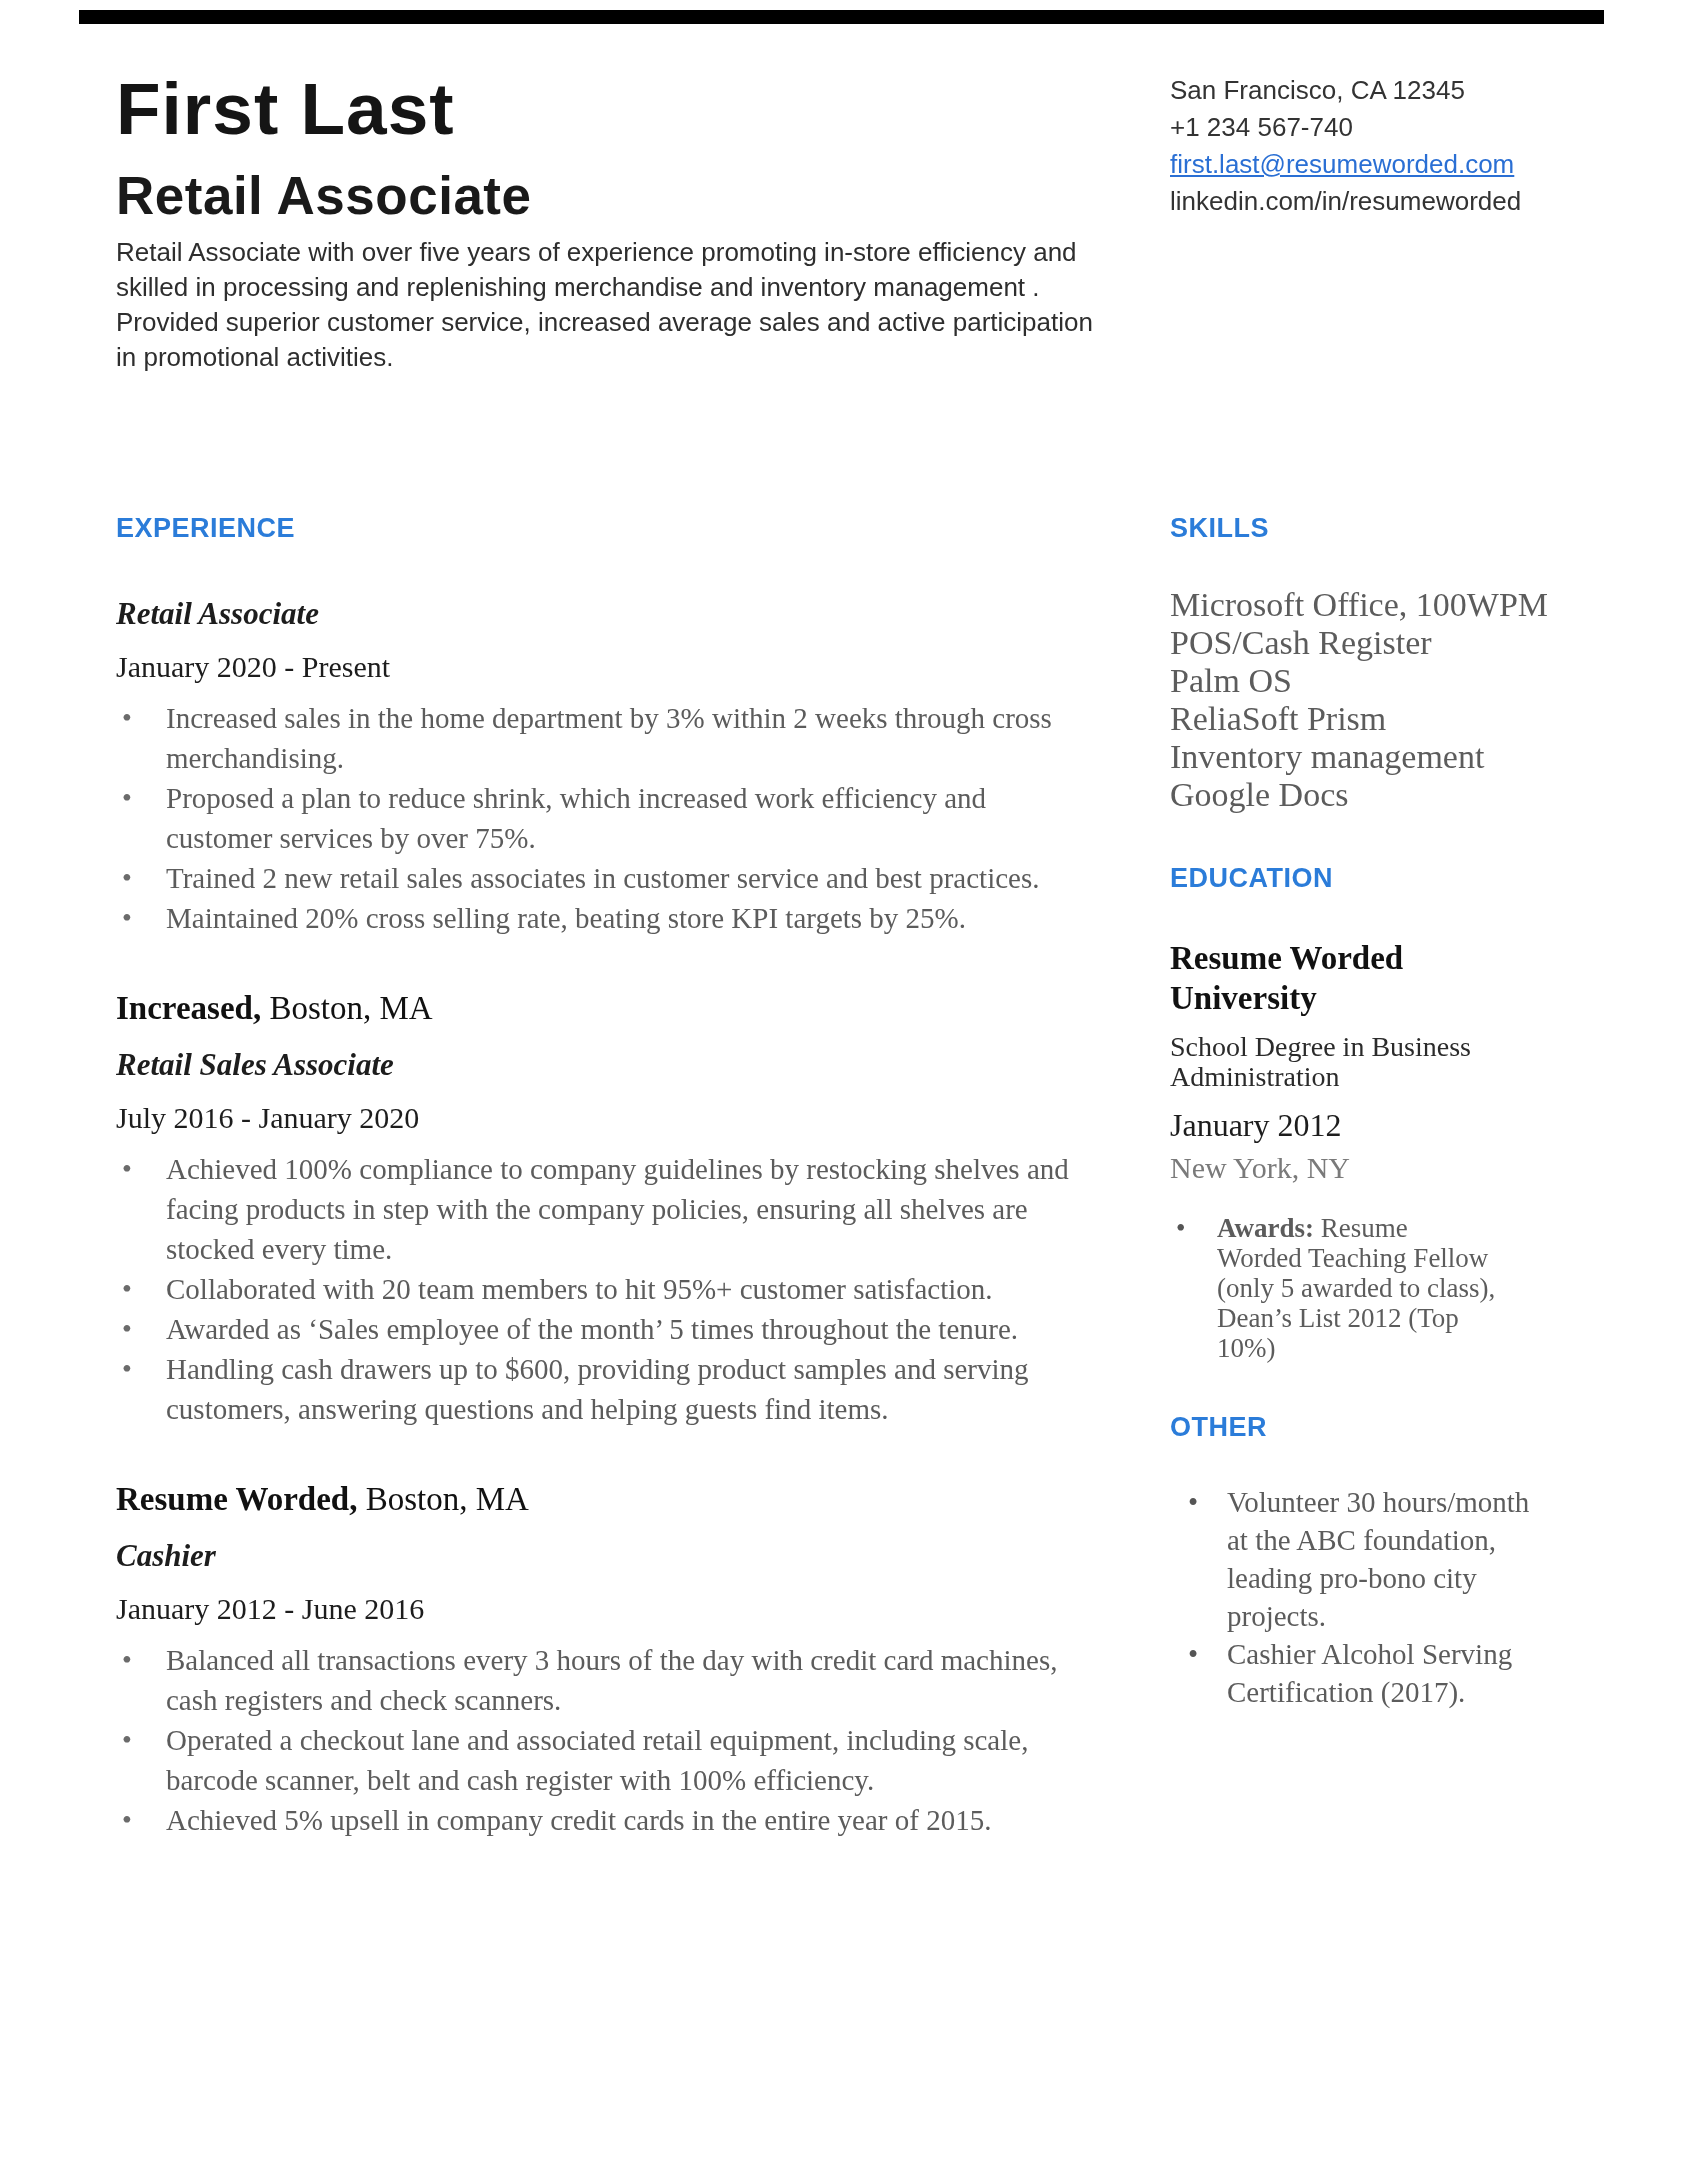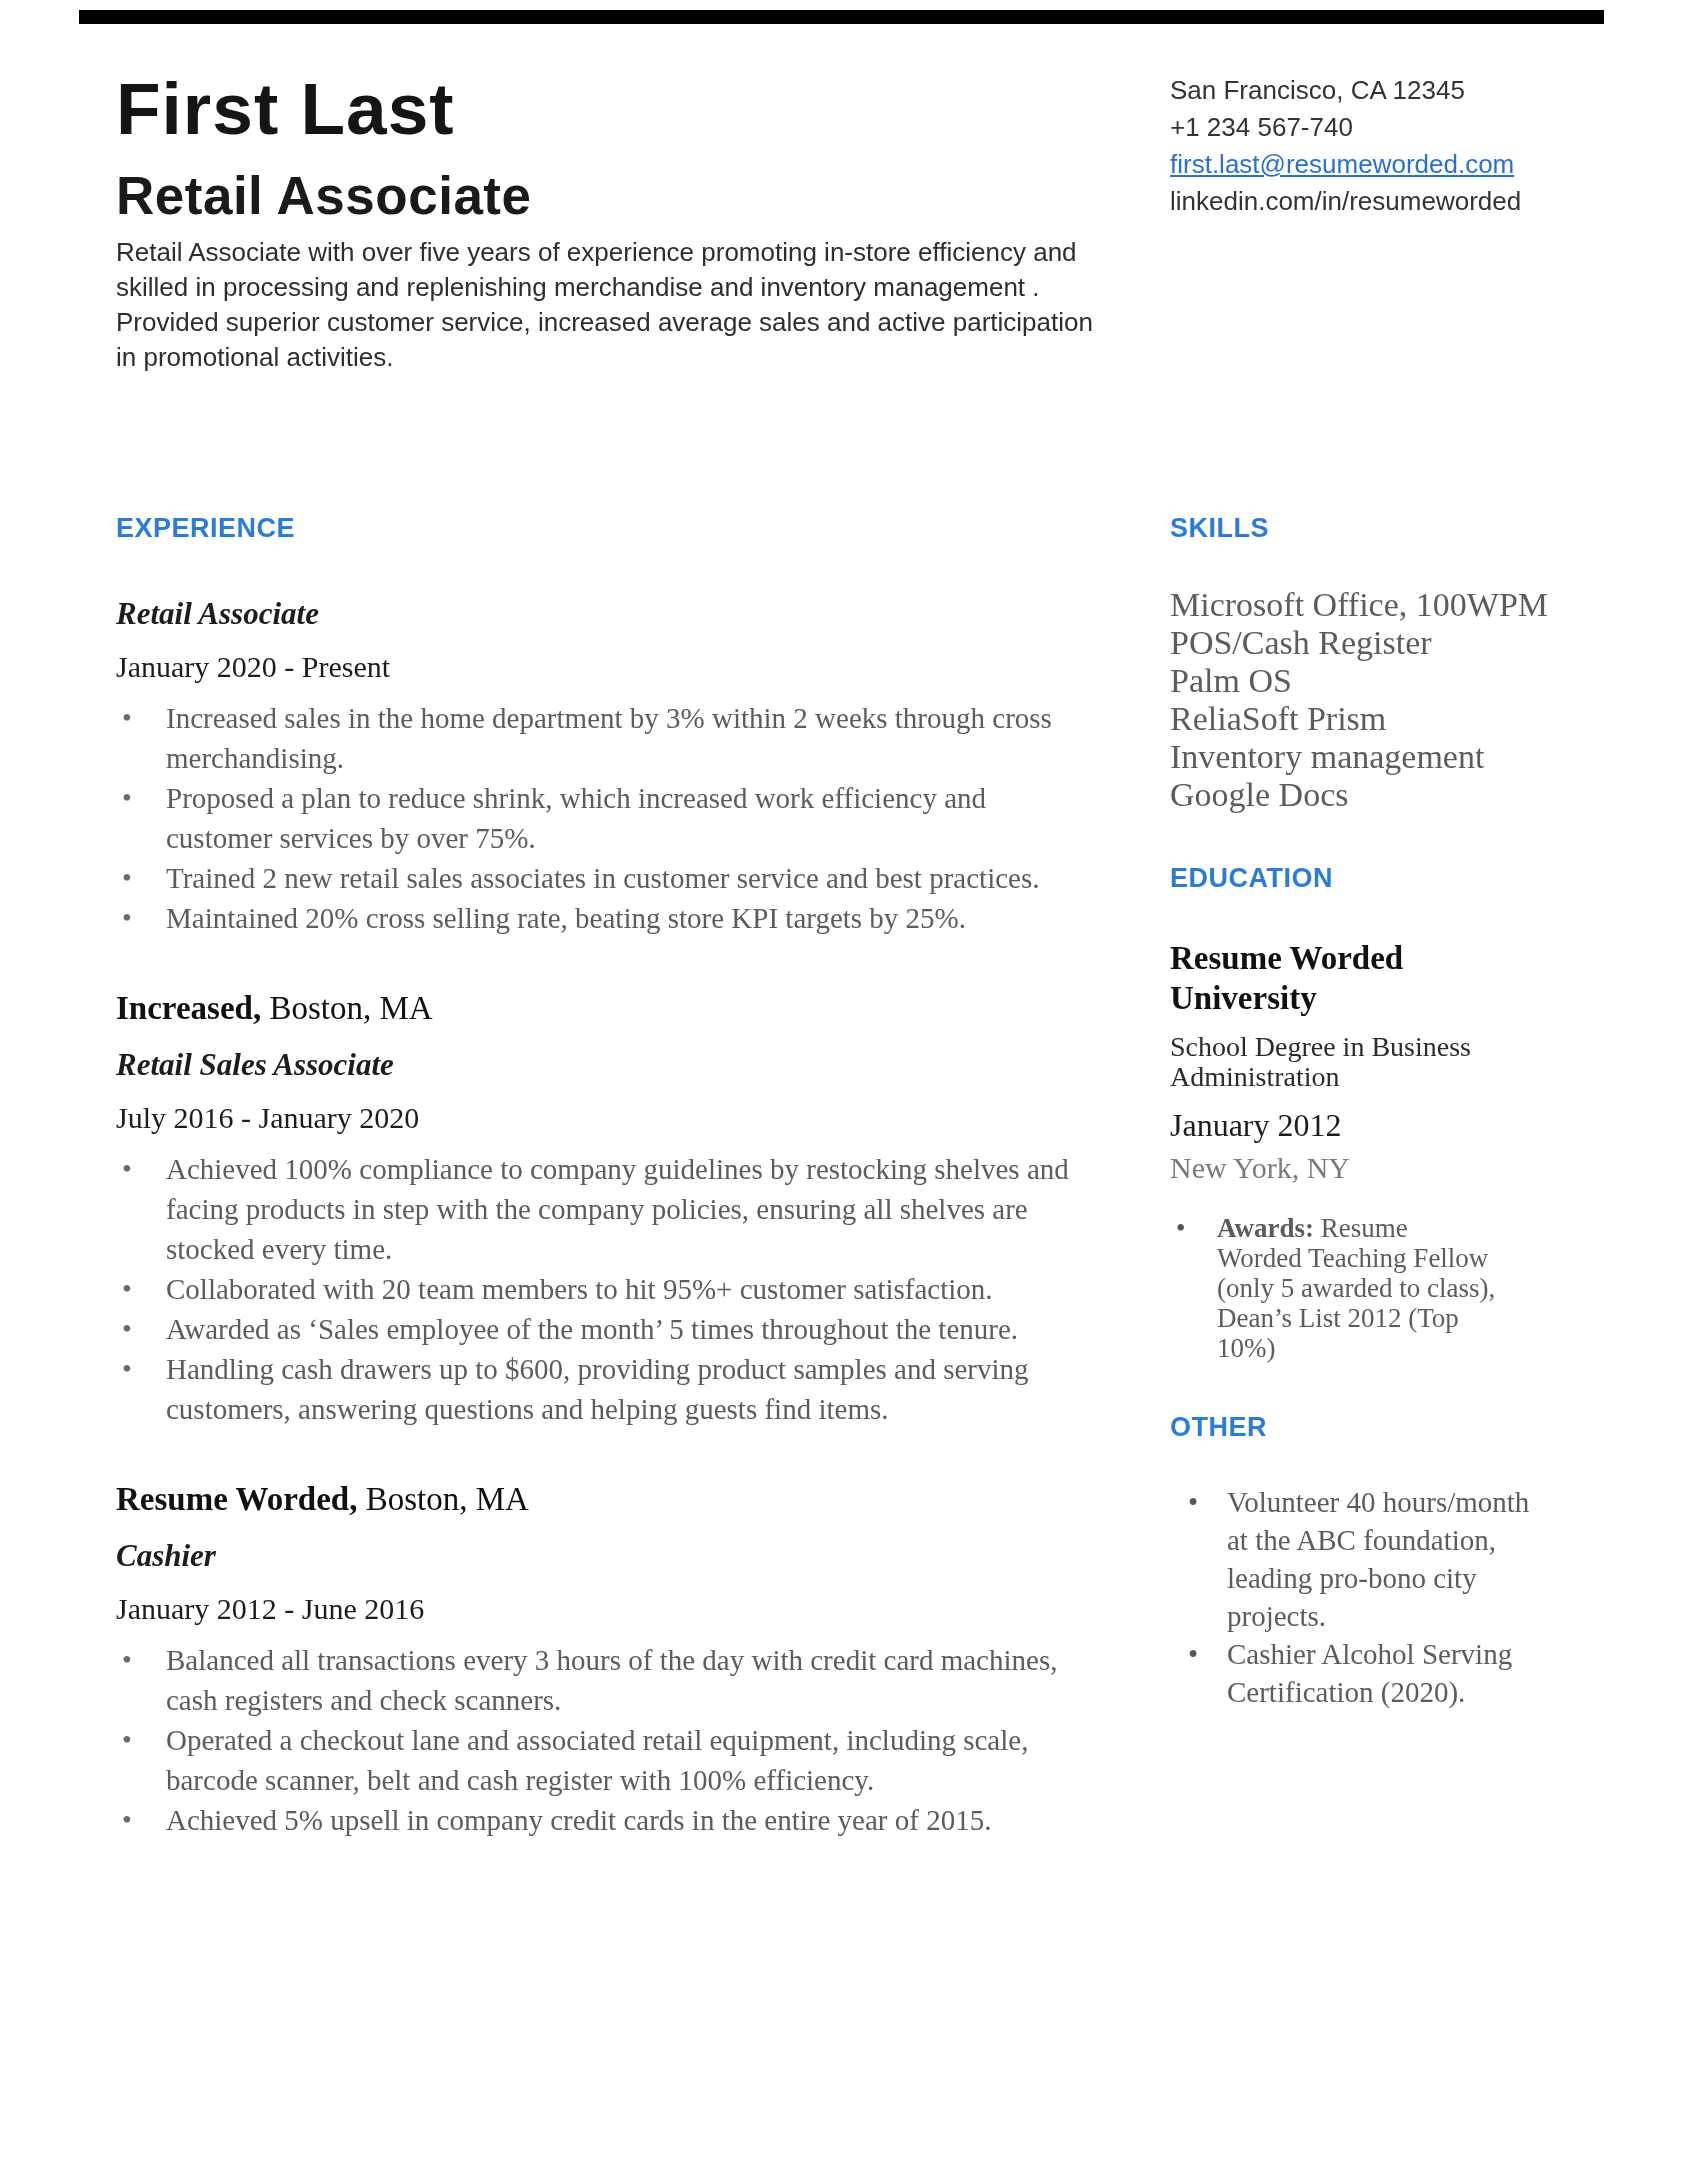--- a/index.html
+++ b/index.html
@@ -140,20 +140,20 @@
       <div class="edu-school serif">Resume Worded University</div>
       <div class="edu-degree serif">School Degree in Business Administration</div>
       <div class="edu-date serif">January 2012</div>
       <div class="edu-loc serif">New York, NY</div>
       <ul class="edu-awards serif">
         <li><span class="b">Awards:</span><span> Resume Worded Teaching Fellow (only 5 awarded to class), Dean’s List 2012 (Top 10%)</span></li>
       </ul>
 
       <h2 class="sec other-head">OTHER</h2>
       <ul class="other-list serif">
-        <li>Volunteer 40 hours/month at the ABC foundation, leading pro-bono city projects.</li>
-        <li>Cashier Alcohol Serving Certification (2020).</li>
+        <li>Volunteer 30 hours/month at the ABC foundation, leading pro-bono city projects.</li>
+        <li>Cashier Alcohol Serving Certification (2017).</li>
       </ul>
 
     </div>
   </div>
 </div>
 
 
 </body></html>

